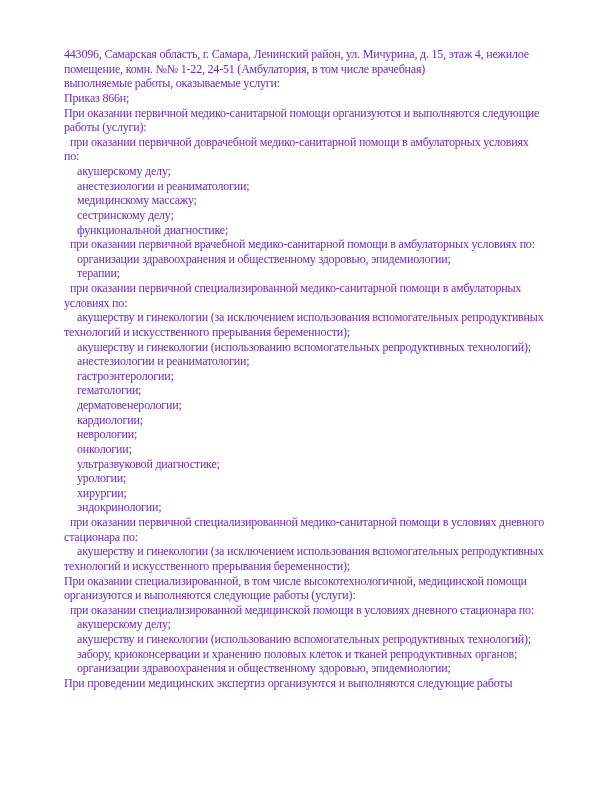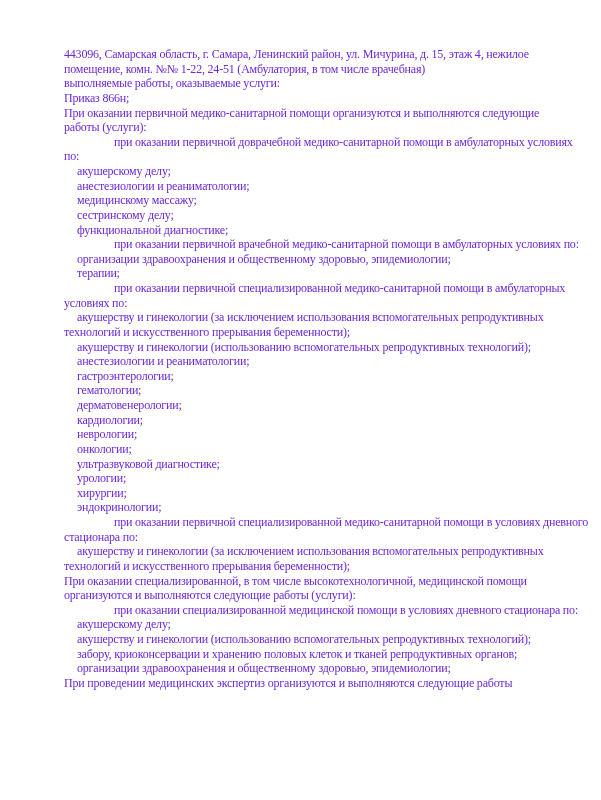--- a/index.html
+++ b/index.html
@@ -21,21 +21,21 @@
     width: 520px;
     color: #6d28d9;
     font-family: "Liberation Serif", "DejaVu Serif", serif;
     font-size: 12px;
     letter-spacing: -0.2px;
     line-height: 14.63px;
     white-space: pre;
   }
   .line { min-height: 14.63px; }
   .line.ind-0 { padding-left: 0; }
-  .line.ind-1 { padding-left: 6px; margin-left: 44px; }
+  .line.ind-1 { padding-left: 6px; }
   .line.ind-2 { padding-left: 13px; }
 </style>
 </head>
 <body>
 
 <div class="page">
   <div class="doc" id="doc-lines"><div class="line ind-0">443096, Самарская область, г. Самара, Ленинский район, ул. Мичурина, д. 15, этаж 4, нежилое</div><div class="line ind-0">помещение, комн. №№ 1-22, 24-51 (Амбулатория, в том числе врачебная)</div><div class="line ind-0">выполняемые работы, оказываемые услуги:</div><div class="line ind-0">Приказ 866н;</div><div class="line ind-0">При оказании первичной медико-санитарной помощи организуются и выполняются следующие</div><div class="line ind-0">работы (услуги):</div><div class="line ind-1">при оказании первичной доврачебной медико-санитарной помощи в амбулаторных условиях</div><div class="line ind-0">по:</div><div class="line ind-2">акушерскому делу;</div><div class="line ind-2">анестезиологии и реаниматологии;</div><div class="line ind-2">медицинскому массажу;</div><div class="line ind-2">сестринскому делу;</div><div class="line ind-2">функциональной диагностике;</div><div class="line ind-1">при оказании первичной врачебной медико-санитарной помощи в амбулаторных условиях по:</div><div class="line ind-2">организации здравоохранения и общественному здоровью, эпидемиологии;</div><div class="line ind-2">терапии;</div><div class="line ind-1">при оказании первичной специализированной медико-санитарной помощи в амбулаторных</div><div class="line ind-0">условиях по:</div><div class="line ind-2">акушерству и гинекологии (за исключением использования вспомогательных репродуктивных</div><div class="line ind-0">технологий и искусственного прерывания беременности);</div><div class="line ind-2">акушерству и гинекологии (использованию вспомогательных репродуктивных технологий);</div><div class="line ind-2">анестезиологии и реаниматологии;</div><div class="line ind-2">гастроэнтерологии;</div><div class="line ind-2">гематологии;</div><div class="line ind-2">дерматовенерологии;</div><div class="line ind-2">кардиологии;</div><div class="line ind-2">неврологии;</div><div class="line ind-2">онкологии;</div><div class="line ind-2">ультразвуковой диагностике;</div><div class="line ind-2">урологии;</div><div class="line ind-2">хирургии;</div><div class="line ind-2">эндокринологии;</div><div class="line ind-1">при оказании первичной специализированной медико-санитарной помощи в условиях дневного</div><div class="line ind-0">стационара по:</div><div class="line ind-2">акушерству и гинекологии (за исключением использования вспомогательных репродуктивных</div><div class="line ind-0">технологий и искусственного прерывания беременности);</div><div class="line ind-0">При оказании специализированной, в том числе высокотехнологичной, медицинской помощи</div><div class="line ind-0">организуются и выполняются следующие работы (услуги):</div><div class="line ind-1">при оказании специализированной медицинской помощи в условиях дневного стационара по:</div><div class="line ind-2">акушерскому делу;</div><div class="line ind-2">акушерству и гинекологии (использованию вспомогательных репродуктивных технологий);</div><div class="line ind-2">забору, криоконсервации и хранению половых клеток и тканей репродуктивных органов;</div><div class="line ind-2">организации здравоохранения и общественному здоровью, эпидемиологии;</div><div class="line ind-0">При проведении медицинских экспертиз организуются и выполняются следующие работы</div></div>
 </div>
 
 </body></html>

